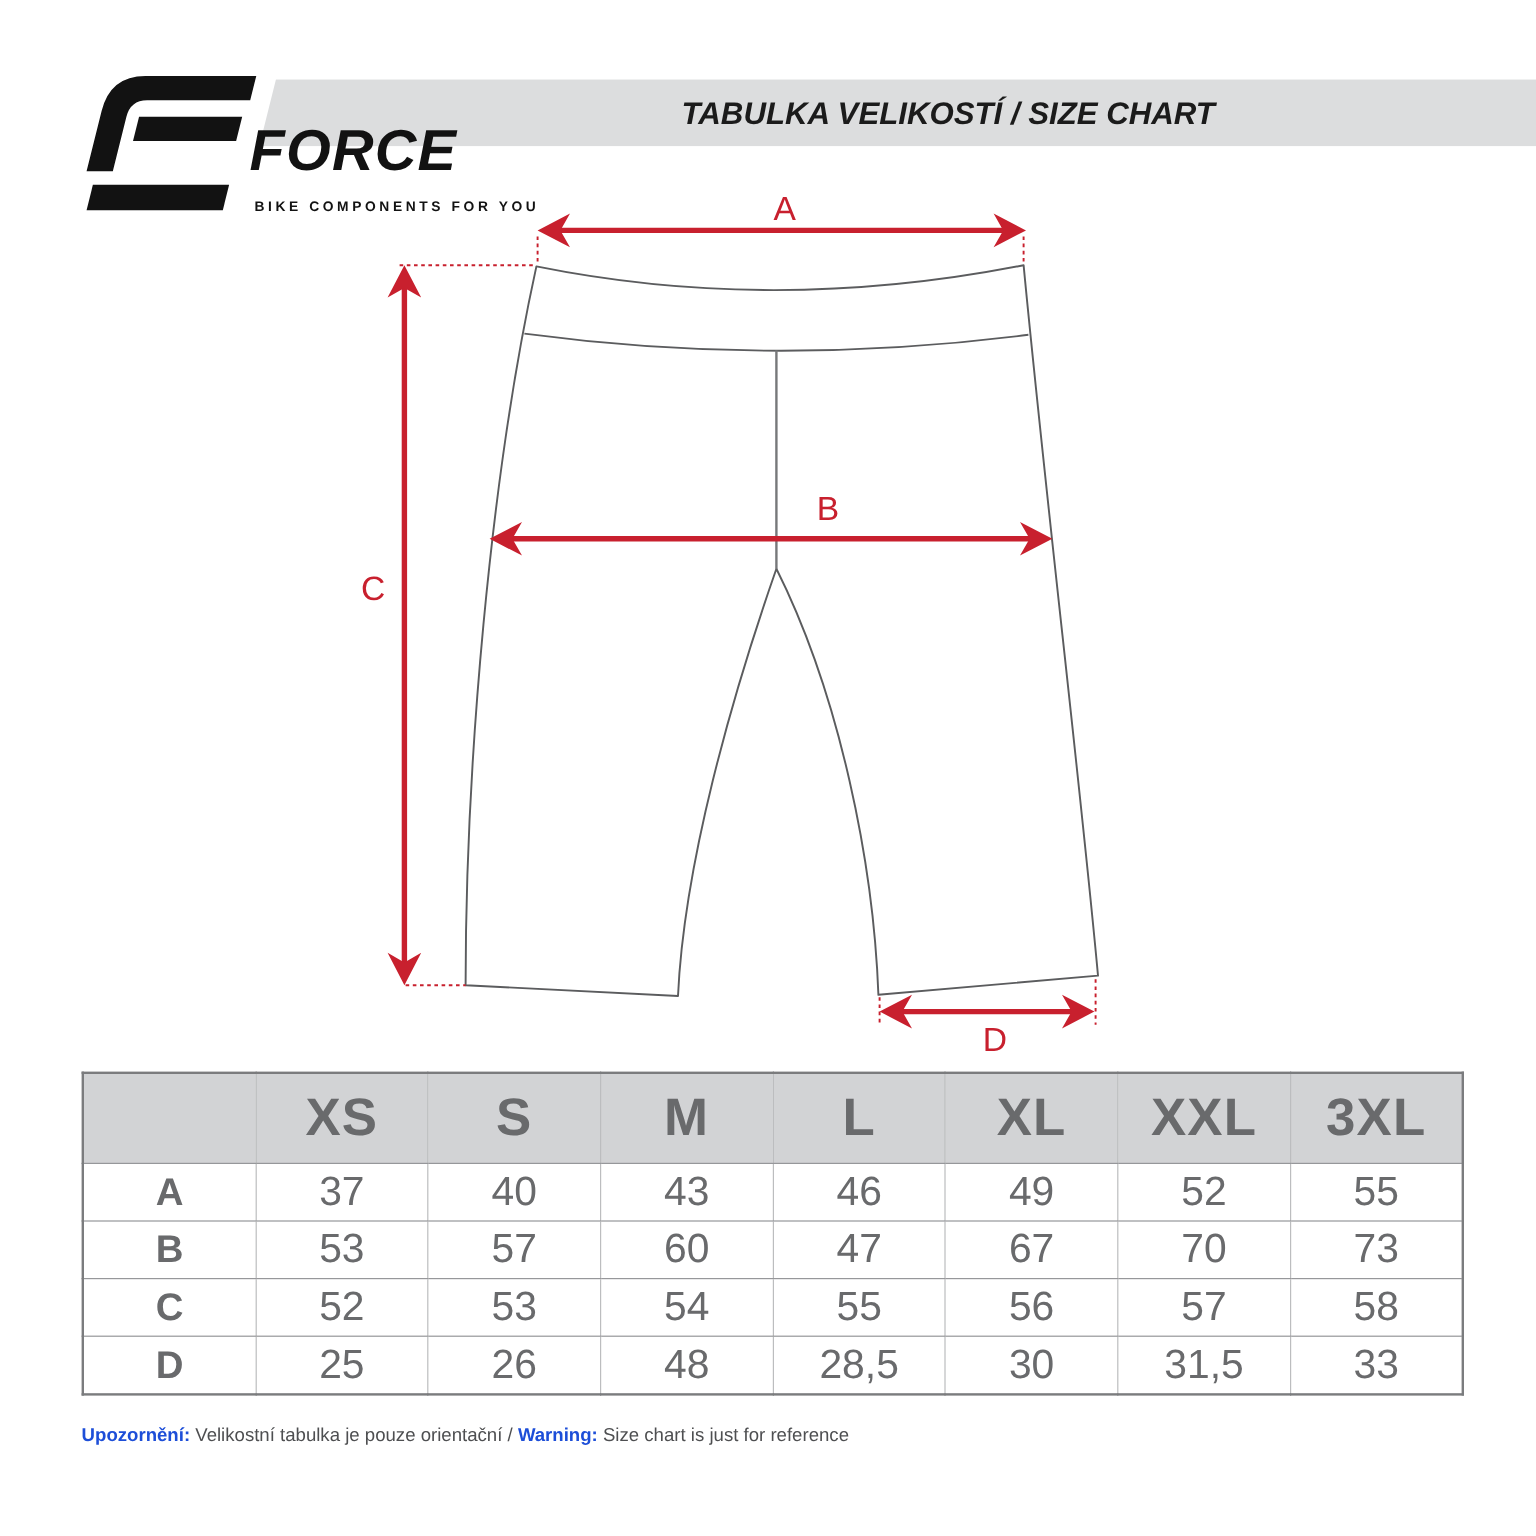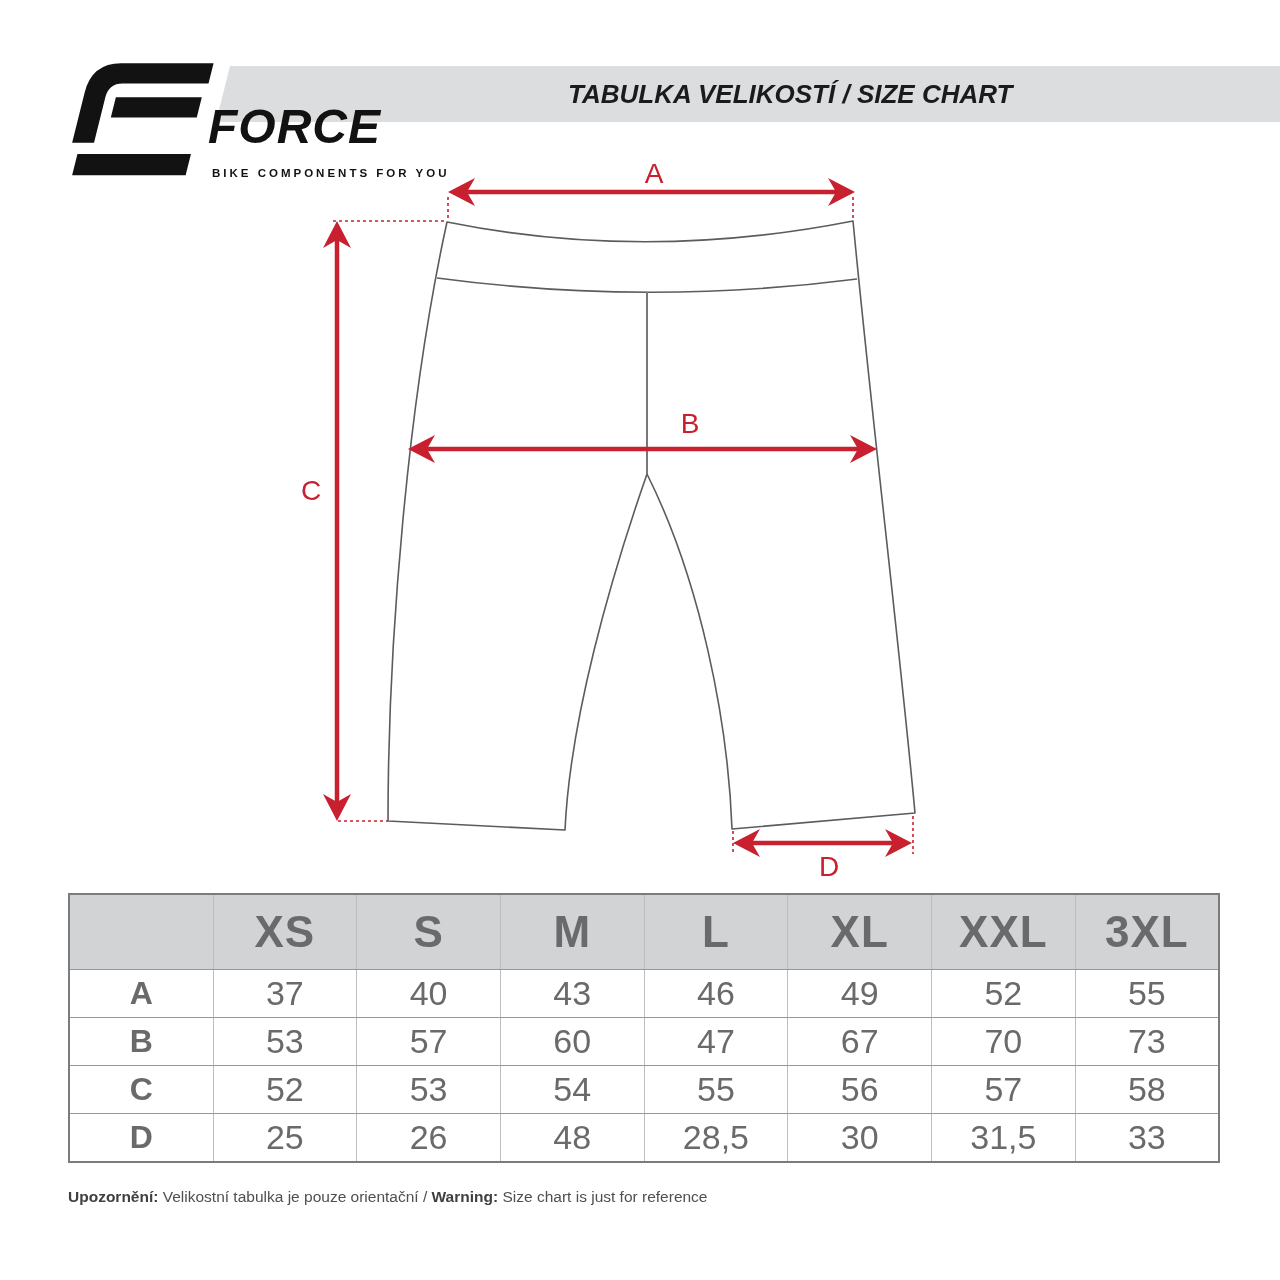--- a/index.html
+++ b/index.html
@@ -45,21 +45,21 @@
   .size-table thead th{
     background:#d2d3d5;height:74px;font-size:44px;font-weight:bold;letter-spacing:1px;
   }
   .size-table tbody th{height:47px;font-size:32px;font-weight:bold;background:#ffffff;}
   .size-table tbody td{height:47px;font-size:34px;font-weight:normal;background:#ffffff;}
   
   .footer-note{
     position:absolute;left:68px;top:1188px;margin:0;
     font-size:15.5px;color:#4e4f51;white-space:nowrap;
   }
-  .footer-note b{color:#404040;}
+  .footer-note b{color:#1d4ed8;}
 </style>
 </head>
 <body>
 
 <div class="band"></div>
 
 <svg class="logo-mark" viewBox="0 0 185 140" aria-hidden="true">
   <g transform="translate(32 0) skewX(-14)" fill="#121212">
     <path d="M 150,0 V 25 H 44 Q 27,25 27,42 V 98 H 0 V 36 Q 0,0 36,0 Z"></path>
     <path d="M 40,42 H 146 V 67 H 40 Z"></path>

